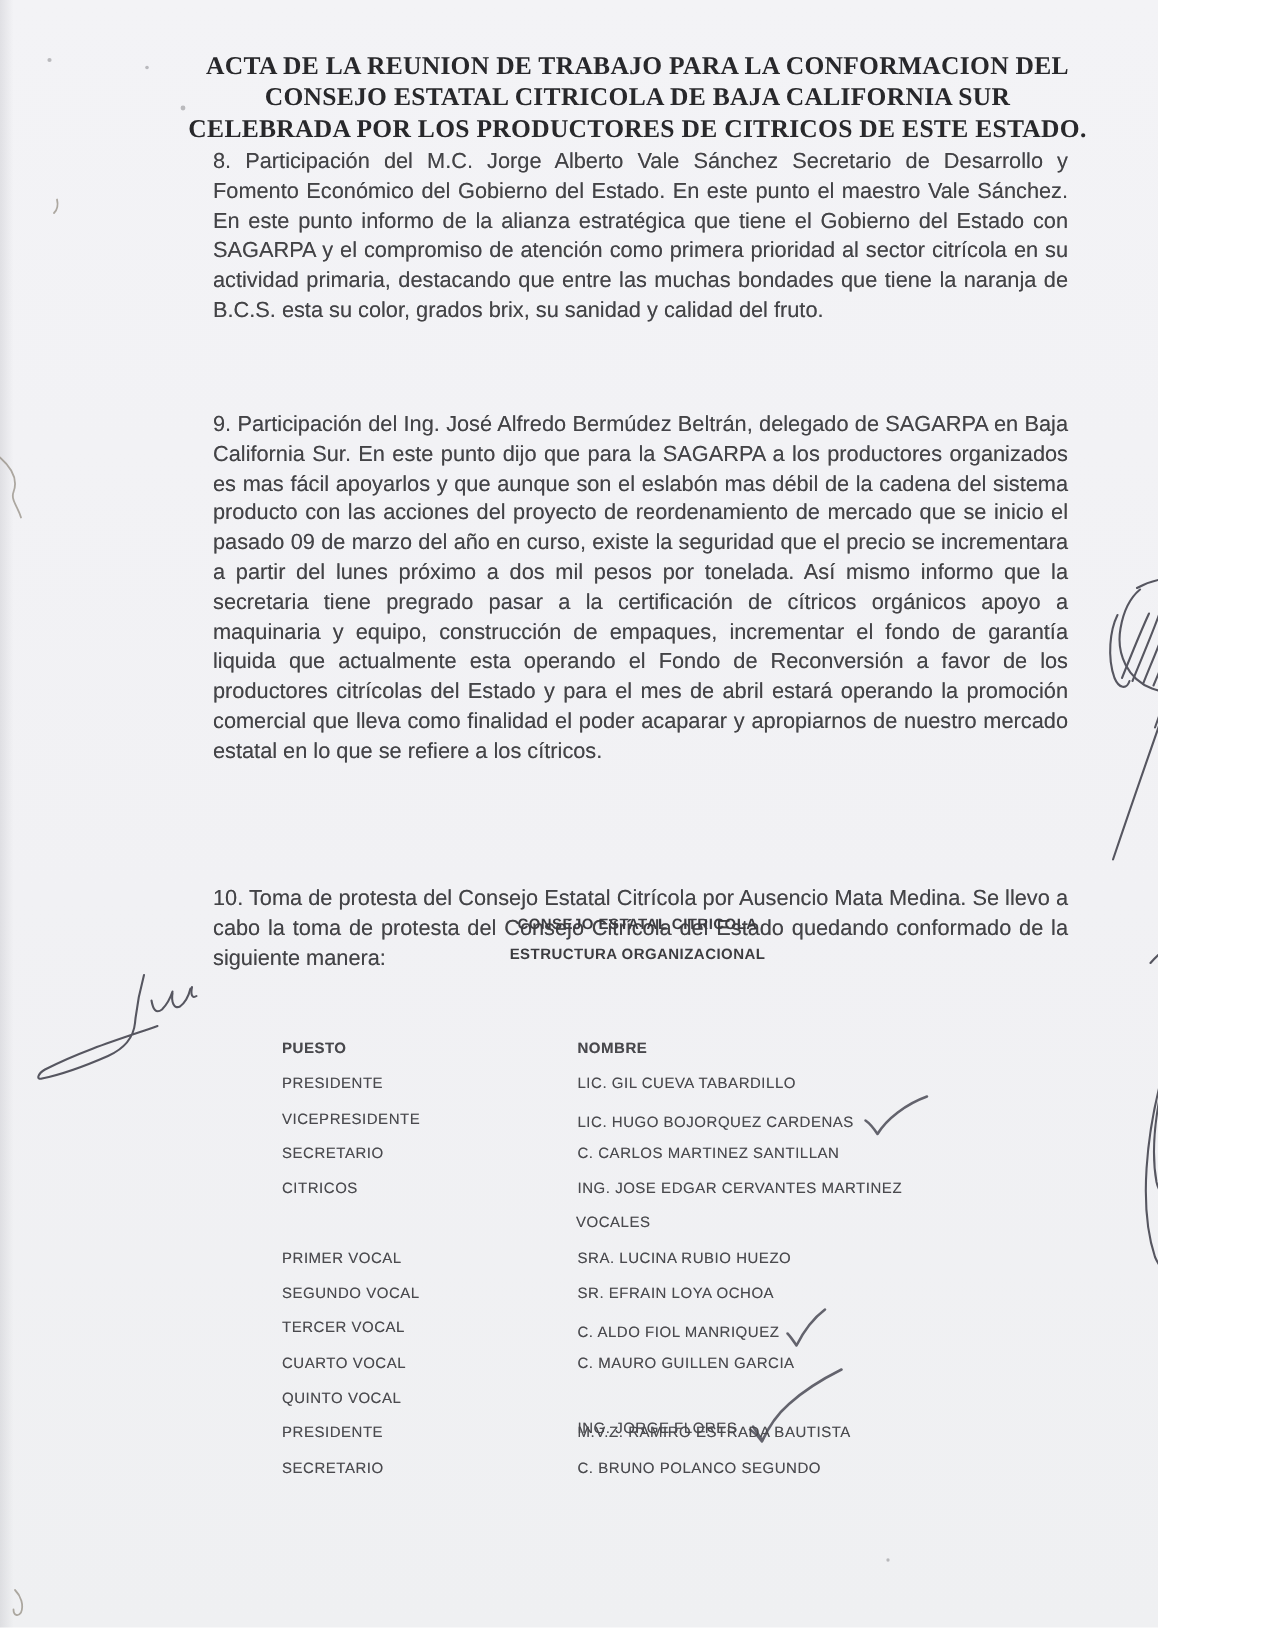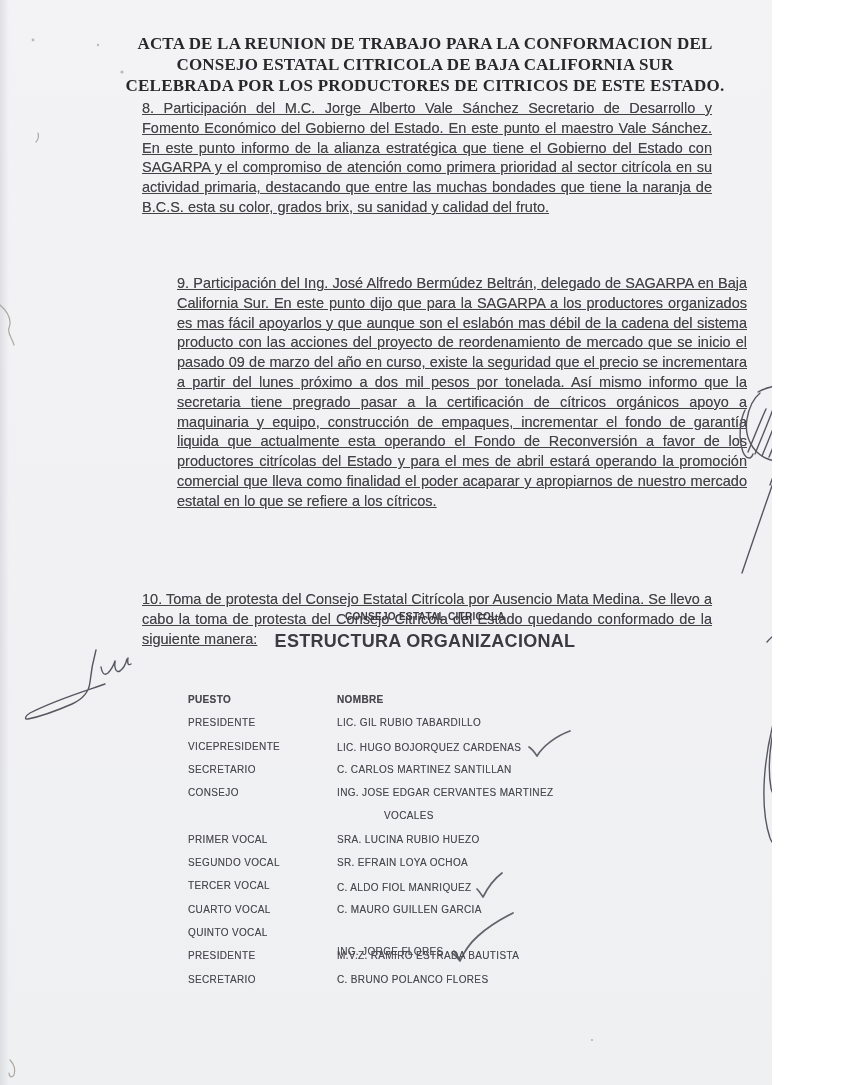--- a/index.html
+++ b/index.html
@@ -21,39 +21,38 @@
     font-size:17px;line-height:21px;
     color:#28282b;
     letter-spacing:.2px;
   }
   .para{
     position:absolute;left:142px;width:570px;
     font-size:14.5px;line-height:19.8px;
     text-align:justify;
     color:#434346;
     text-shadow:0 0 .4px rgba(64,64,70,.55);
-    text-decoration:underline;
   }
   .p8{top:99px;}
-  .p9{top:274px;margin-left:35px;}
+  .p9{top:274px;}
   .p10{top:543px;margin-top:47px;}
   .subhead{
     position:absolute;left:0;width:850px;text-align:center;
     font-weight:bold;color:#3c3c40;
   }
   .h-council{top:611px;font-size:10px;letter-spacing:.3px;}
-  .h-estructura{top:631px;font-size:18px;letter-spacing:.3px;}
+  .h-estructura{top:631px;font-size:10px;letter-spacing:.3px;}
   .rtable{
     position:absolute;top:688px;left:188px;width:470px;
     font-size:10px;letter-spacing:.35px;color:#4a4a4e;
     text-shadow:0 0 .4px rgba(74,74,80,.5);
   }
   .row{display:flex;height:23.3px;line-height:23.3px;white-space:nowrap;}
   .row .c1{width:149px;flex:0 0 149px;}
-  .row .c2{flex:1;}
+  .row .c2{flex:1;margin-left:48px;}
   .row.hdr{font-weight:bold;color:#48484c;}
   .row.vocales-hdr{font-weight:normal;padding-left:196px;}
   svg{overflow:visible;}
   .chk{vertical-align:-6px;margin-left:8px;}
   .chk path{fill:none;stroke:#63636d;stroke-width:1.7;stroke-linecap:round;stroke-linejoin:round;}
   .ink-overlay{position:absolute;top:0;left:0;pointer-events:none;}
   .ink-overlay path{fill:none;stroke:#565660;stroke-width:1.4;stroke-linecap:round;stroke-linejoin:round;}
   .ink-overlay .faint{stroke:#8f887c;stroke-width:1.2;opacity:.7;}
   .ink-overlay .speck{fill:#8a8a8e;stroke:none;opacity:.55;}
 </style>
@@ -76,34 +75,34 @@
   <div class="subhead h-estructura">ESTRUCTURA ORGANIZACIONAL</div>
 
   <div class="rtable">
     <div class="row hdr">
       <span class="c1">PUESTO</span>
       <span class="c2">NOMBRE</span>
     </div>
 
     <div class="row">
       <span class="c1">PRESIDENTE</span>
-      <span class="c2">LIC. GIL RUBIO TABARDILLO</span>
+      <span class="c2">LIC. GIL CUEVA TABARDILLO</span>
     </div>
     <div class="row">
       <span class="c1">VICEPRESIDENTE</span>
       <span class="c2"><span>LIC. HUGO BOJORQUEZ CARDENAS</span><svg class="chk" width="41" height="22" viewBox="0 0 41 22">
             <path d="M0 12 C3 14 6 18 8 21 C14 11 27 1 41 -4"></path>
           </svg></span>
     </div>
     <div class="row">
       <span class="c1">SECRETARIO</span>
       <span class="c2">C. CARLOS MARTINEZ SANTILLAN</span>
     </div>
     <div class="row">
-      <span class="c1">CONSEJO</span>
+      <span class="c1">CITRICOS</span>
       <span class="c2">ING. JOSE EDGAR CERVANTES MARTINEZ</span>
     </div>
 
     <div class="row vocales-hdr">
       <span>VOCALES</span>
     </div>
 
     <div class="row">
       <span class="c1">PRIMER VOCAL</span>
       <span class="c2">SRA. LUCINA RUBIO HUEZO</span>
@@ -128,21 +127,21 @@
             <path d="M0 32 C3 34 6 37 8 40 C12 31 18 22 26 15 C37 5 49 -2 61 -8"></path>
             <path d="M2 30 C4 33 6 36 8 39"></path>
           </svg></span>
     </div>
     <div class="row">
       <span class="c1">PRESIDENTE</span>
       <span class="c2">M.V.Z. RAMIRO ESTRADA BAUTISTA</span>
     </div>
     <div class="row">
       <span class="c1">SECRETARIO</span>
-      <span class="c2">C. BRUNO POLANCO FLORES</span>
+      <span class="c2">C. BRUNO POLANCO SEGUNDO</span>
     </div>
   </div>
 
   <svg class="ink-overlay" width="850" height="1085" viewBox="0 0 850 1085">
 
     <g>
       <path d="M96 650 C93 661 91 672 90 682 C89 692 83 699 72 704 C56 711 38 717 28 719 C24 720 25 716 30 713 C55 700 85 691 105 684"></path>
       <path d="M101 667 C102 673 104 676 108 673 C112 669 114 664 115 661"></path>
       <path d="M115 662 C114 668 116 673 120 671 C124 668 126 663 127 659"></path>
       <path d="M128 658 C127 663 128 666 131 664"></path>

